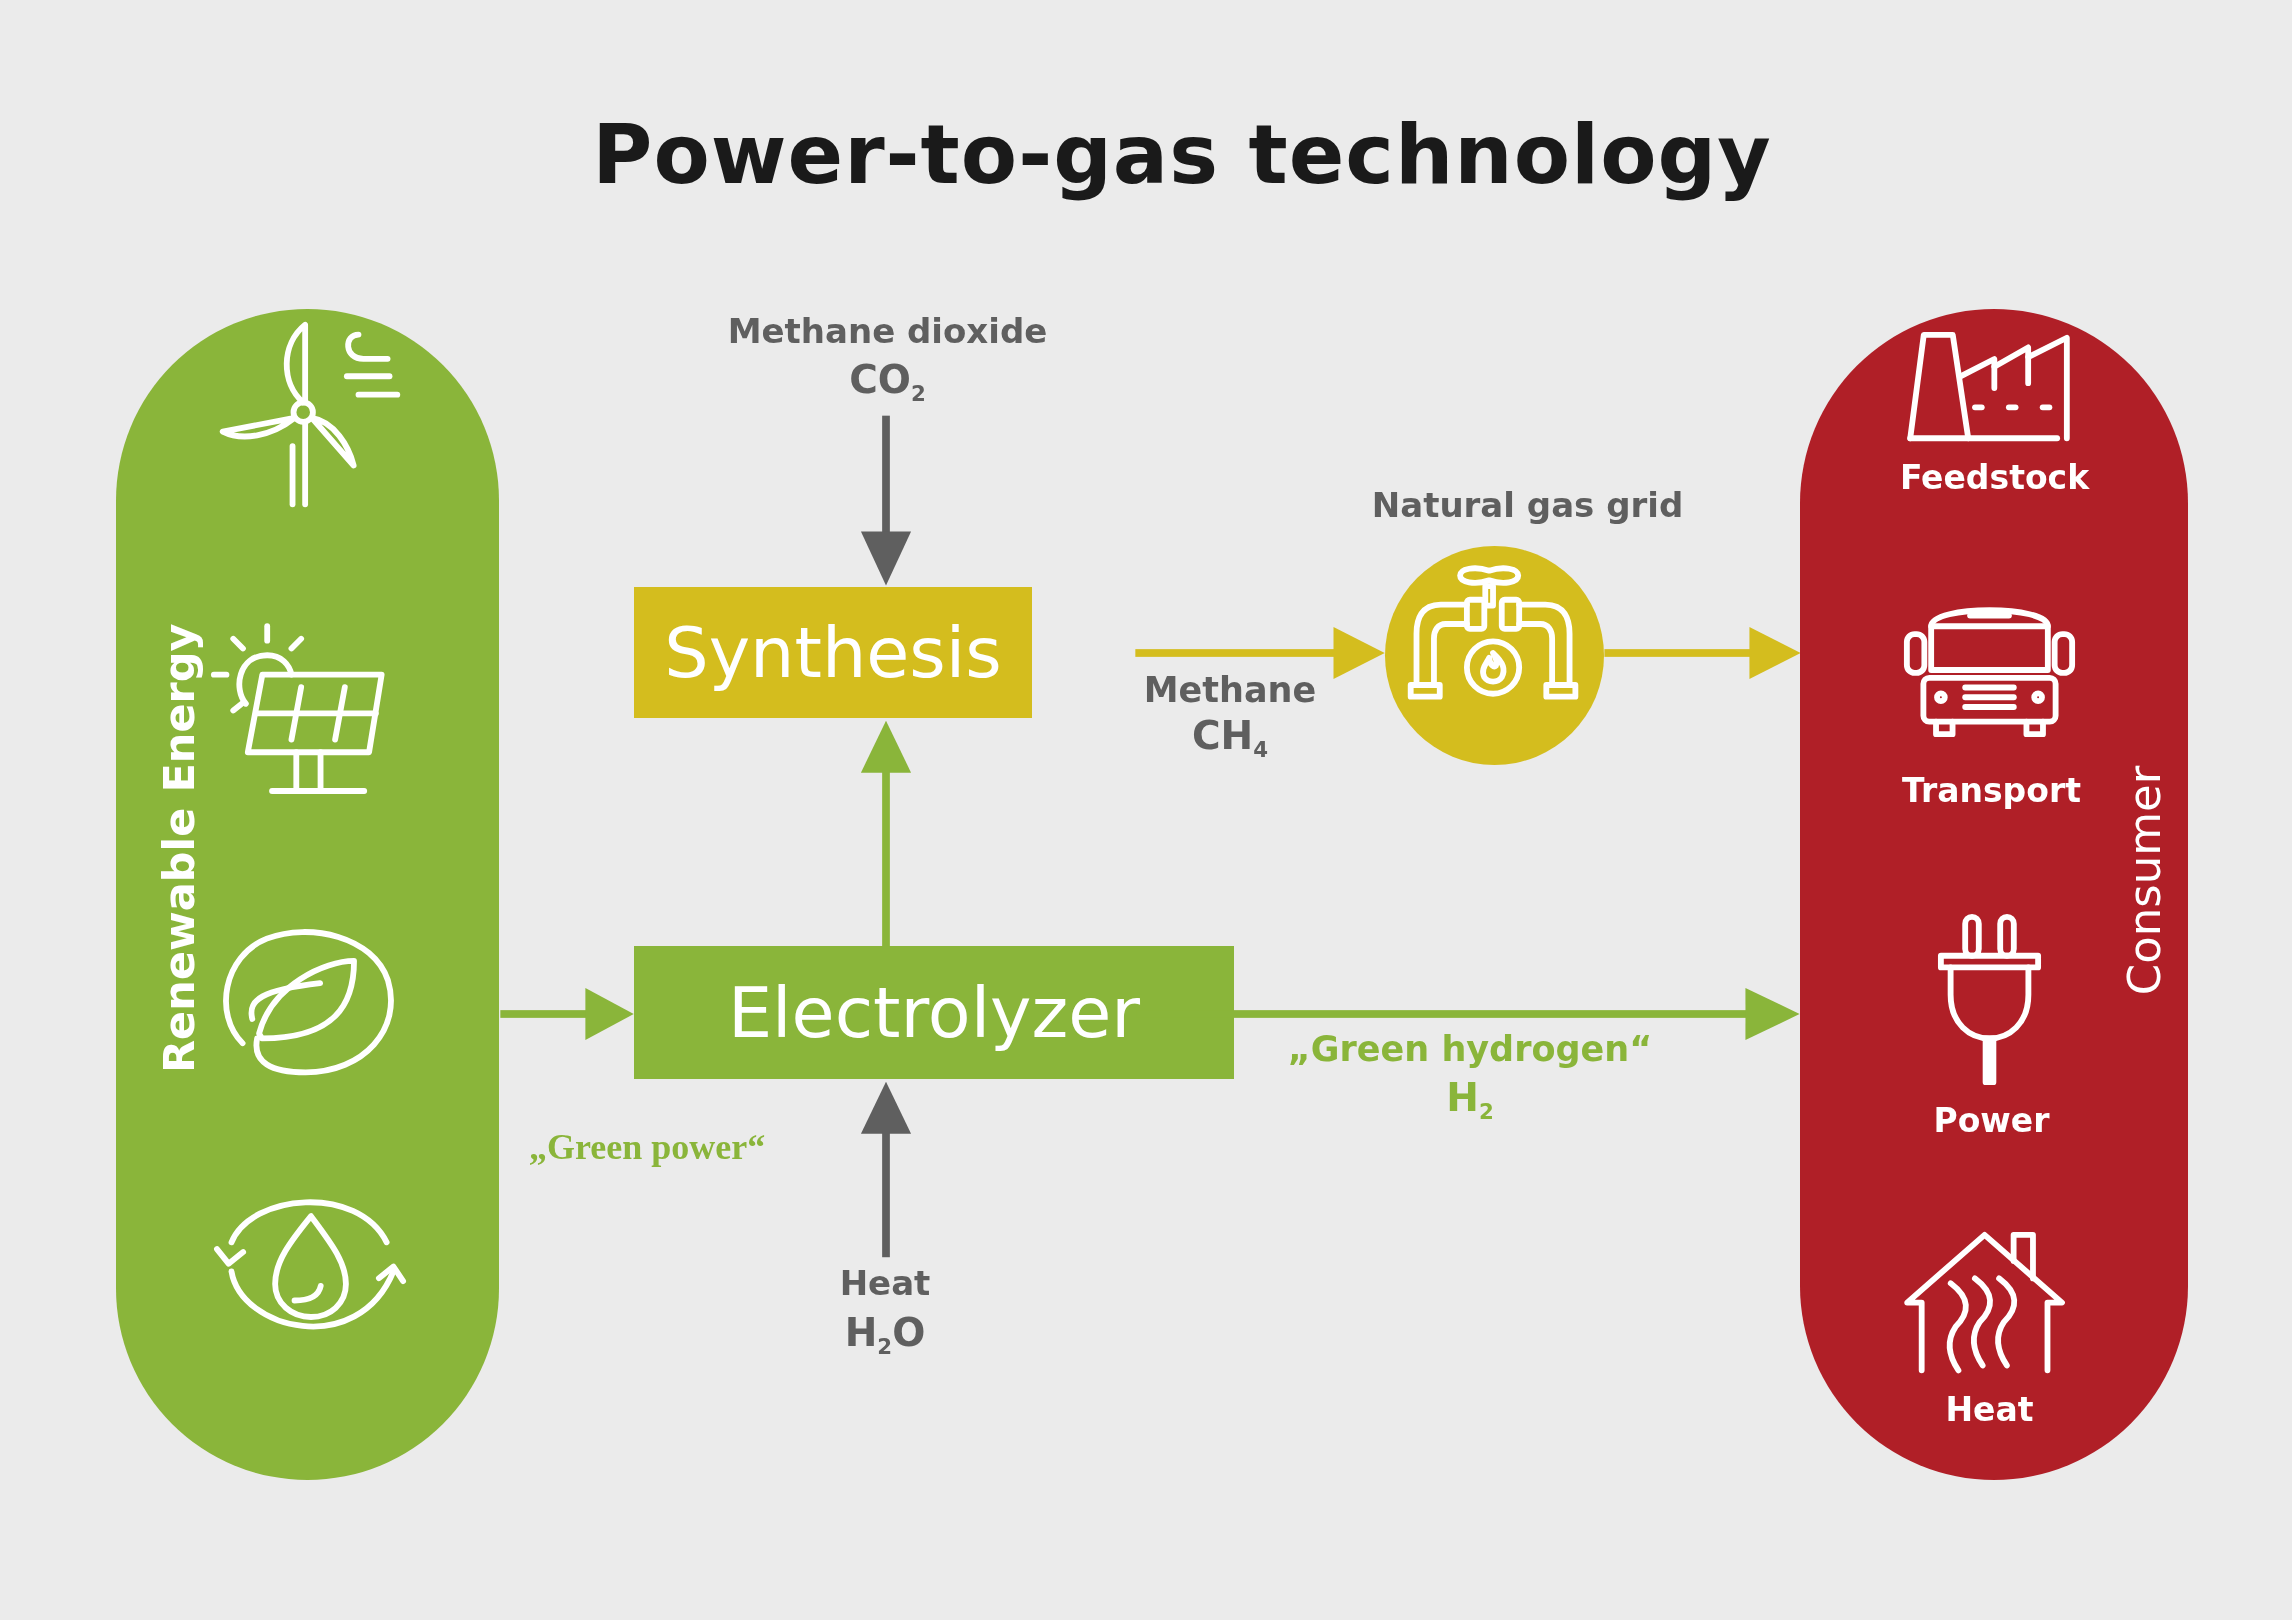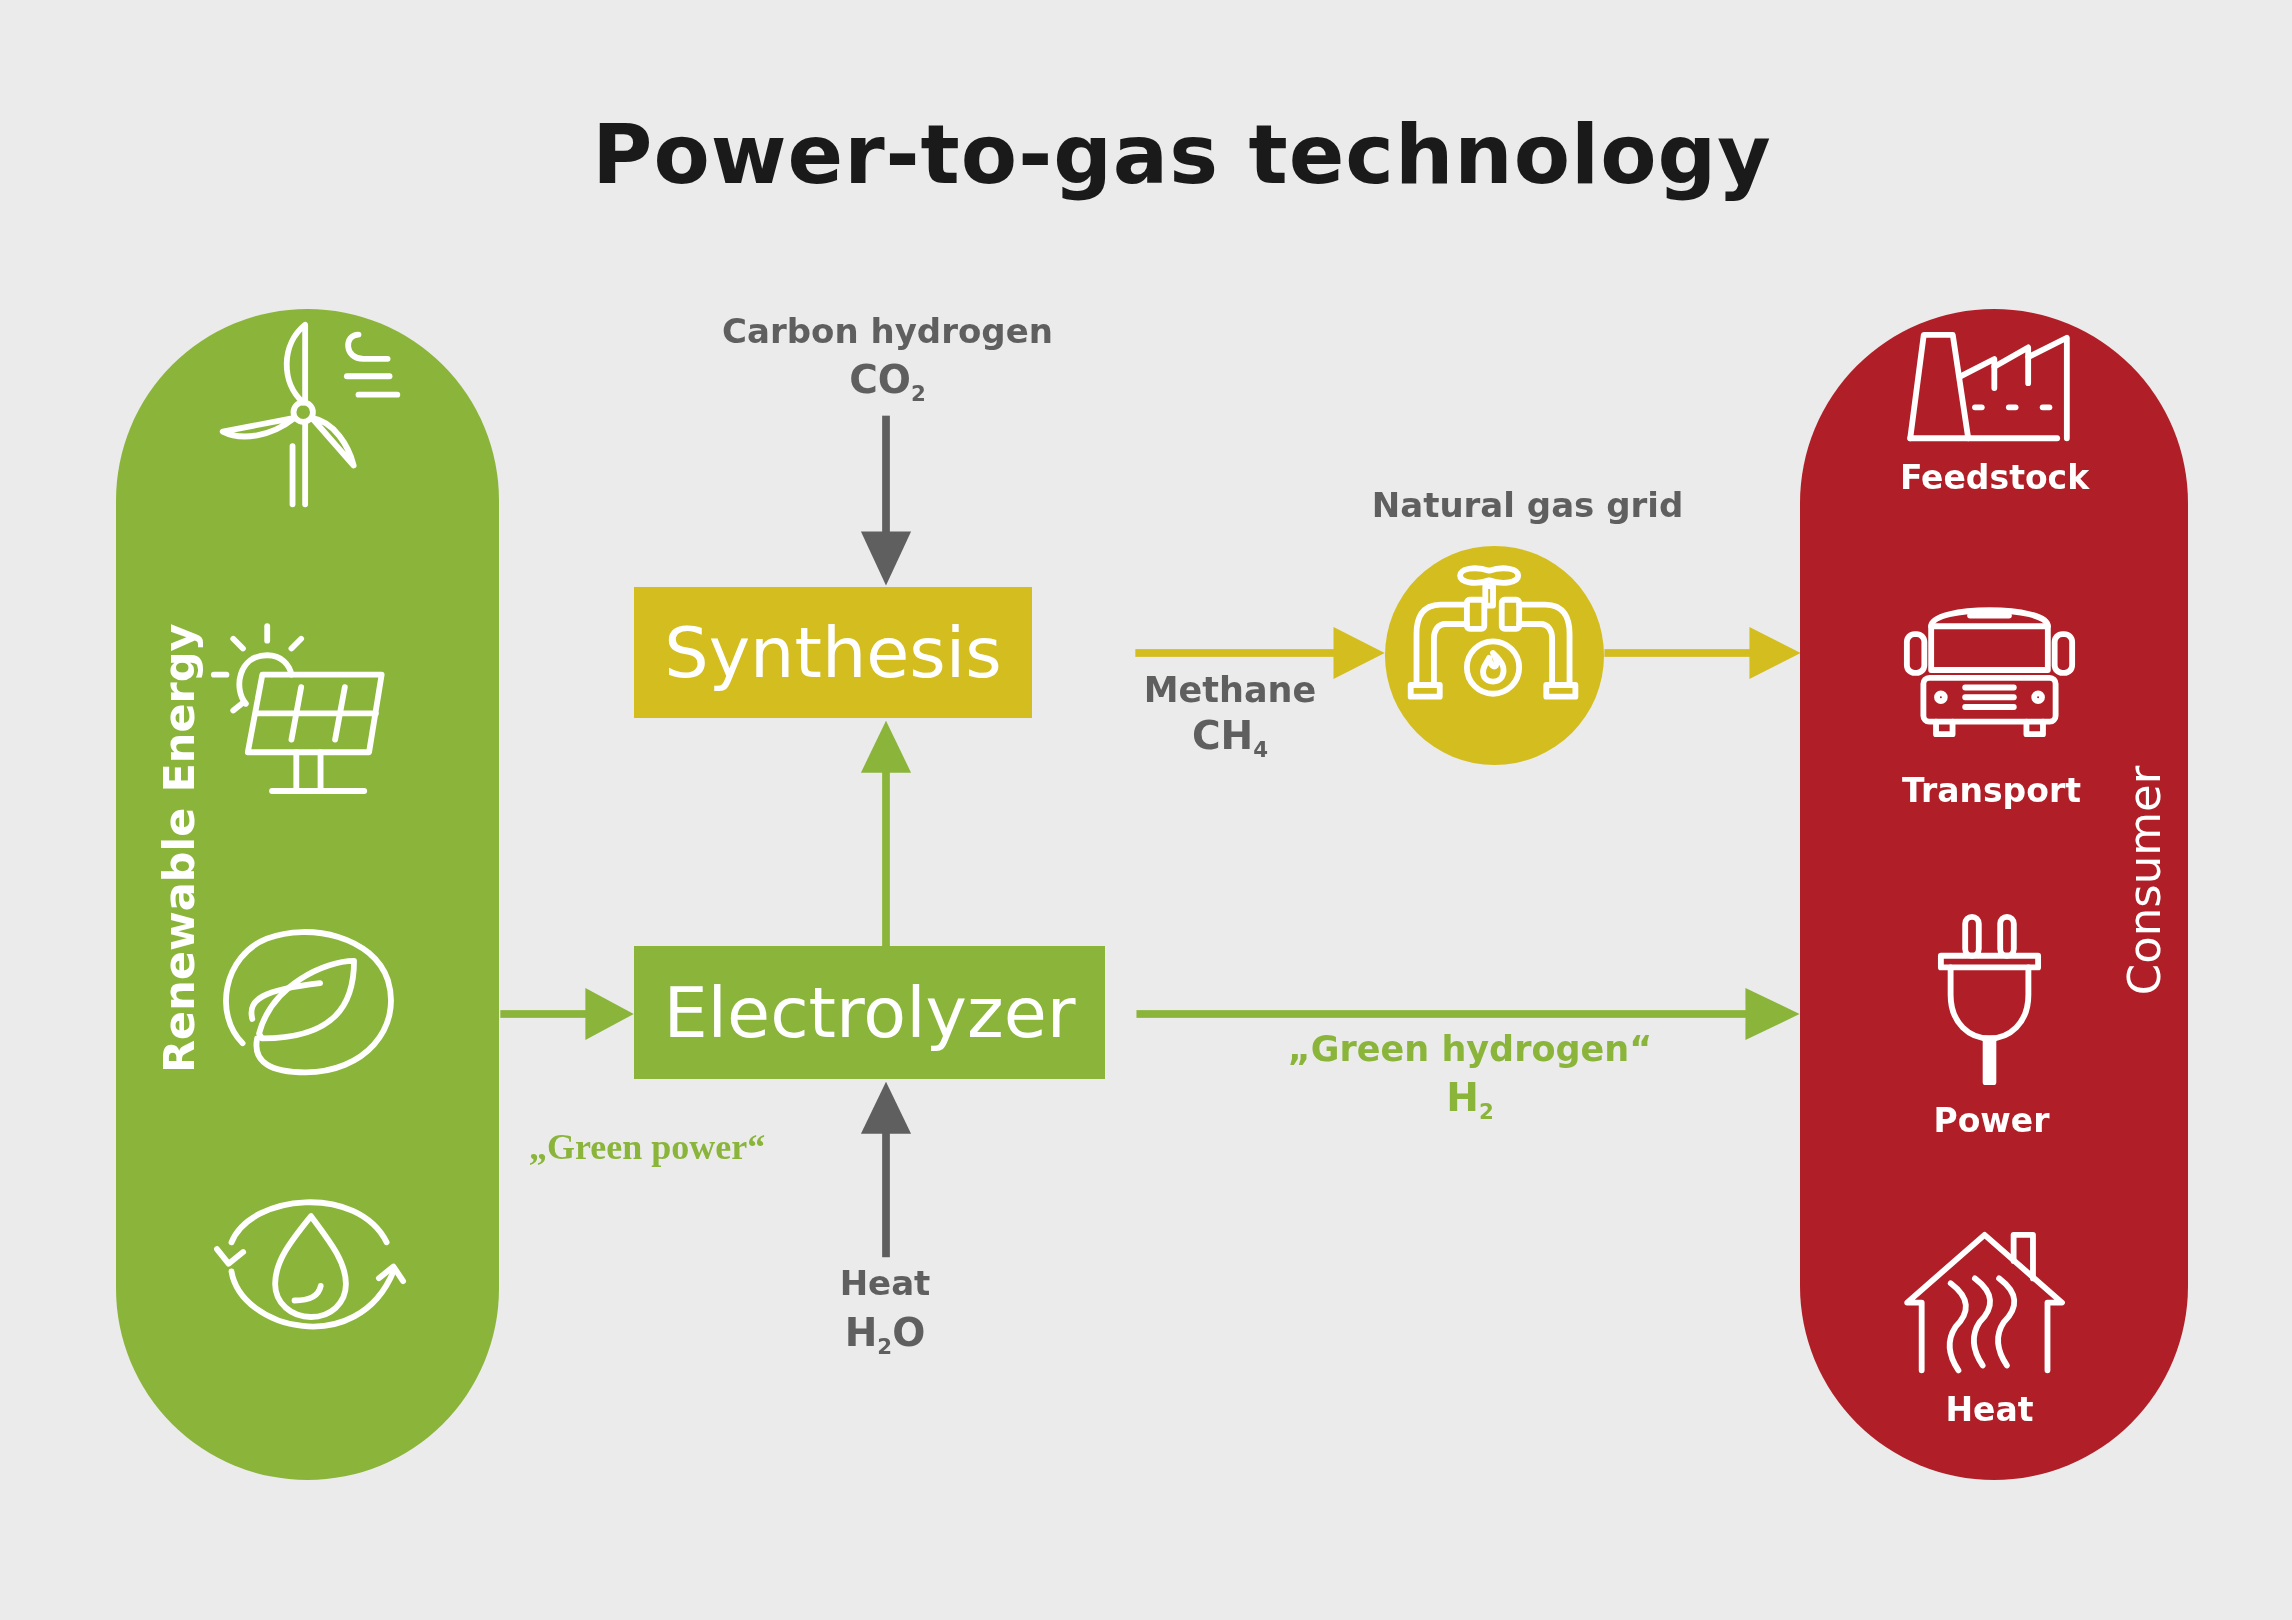--- a/index.html
+++ b/index.html
@@ -5,21 +5,21 @@
   html,body{margin:0;padding:0;}
   body{width:2292px;height:1621px;background:#ebebeb;position:relative;overflow:hidden;font-family:"DejaVu Sans",sans-serif;}
   .abs{position:absolute;}
   .title{left:0;width:2292px;top:107px;text-align:center;font-size:82px;font-weight:bold;color:#1a1a1a;letter-spacing:1px;padding-left:36px;}
   .pill{position:absolute;border-radius:194px;}
   .pill-green{left:116px;top:309px;width:383px;height:1171px;background:#8ab53a;}
   .pill-red{left:1800px;top:309px;width:388px;height:1171px;background:#b01f27;}
   .vlabel{position:absolute;color:#fff;font-weight:bold;font-size:43px;white-space:nowrap;transform-origin:center center;}
   .box{position:absolute;display:flex;align-items:center;justify-content:center;color:#fff;font-size:70px;}
   .box-syn{left:634px;top:587px;width:398px;height:131px;background:#d4bd1e;}
-  .box-ele{left:634px;top:946px;width:471px;height:133px;background:#8ab53a;}
+  .box-ele{left:634px;top:946px;width:600px;height:133px;background:#8ab53a;}
   .lbl{position:absolute;font-weight:bold;color:#5f5f5f;text-align:center;white-space:nowrap;}
   .lbl-green{color:#8ab53a;}
   .chem{font-size:39px;}
   .chem sub{font-size:21.3px;vertical-align:-7.8px;}
   .ctext{position:absolute;color:#fff;font-weight:bold;font-size:33px;text-align:center;width:291px;}
   svg.ic{position:absolute;overflow:visible;}
 </style>
 </head>
 <body>
 
@@ -78,21 +78,21 @@
 
 <div class="lbl lbl-green" style="left:529px;top:1126px;font-size:36px;font-family:Liberation Serif, serif;">„Green power“</div>
 
 <div class="box box-syn">
   <span>Synthesis</span>
 </div>
 <div class="box box-ele">
   <span>Electrolyzer</span>
 </div>
 
-<div class="lbl" style="left:679px;width:417px;top:311px;font-size:34px;">Carbon hydrogen</div>
+<div class="lbl" style="left:679px;width:417px;top:311px;font-size:34px;">Methane dioxide</div>
 <div class="lbl chem" style="left:679px;width:417px;top:357px;">
   <span>CO</span><sub>2</sub>
 </div>
 <svg class="ic" style="left:859px;top:415px;" width="54" height="173" viewBox="0 0 56 178">
   <rect x="24" y="0" width="8" height="128" fill="#5f5f5f"></rect>
   <polygon points="2,120 54,120 28,176" fill="#5f5f5f"></polygon>
 </svg>
 
 <svg class="ic" style="left:859px;top:718px;" width="54" height="229" viewBox="0 0 56 236">
   <polygon points="2,56 54,56 28,2" fill="#8ab53a"></polygon>

